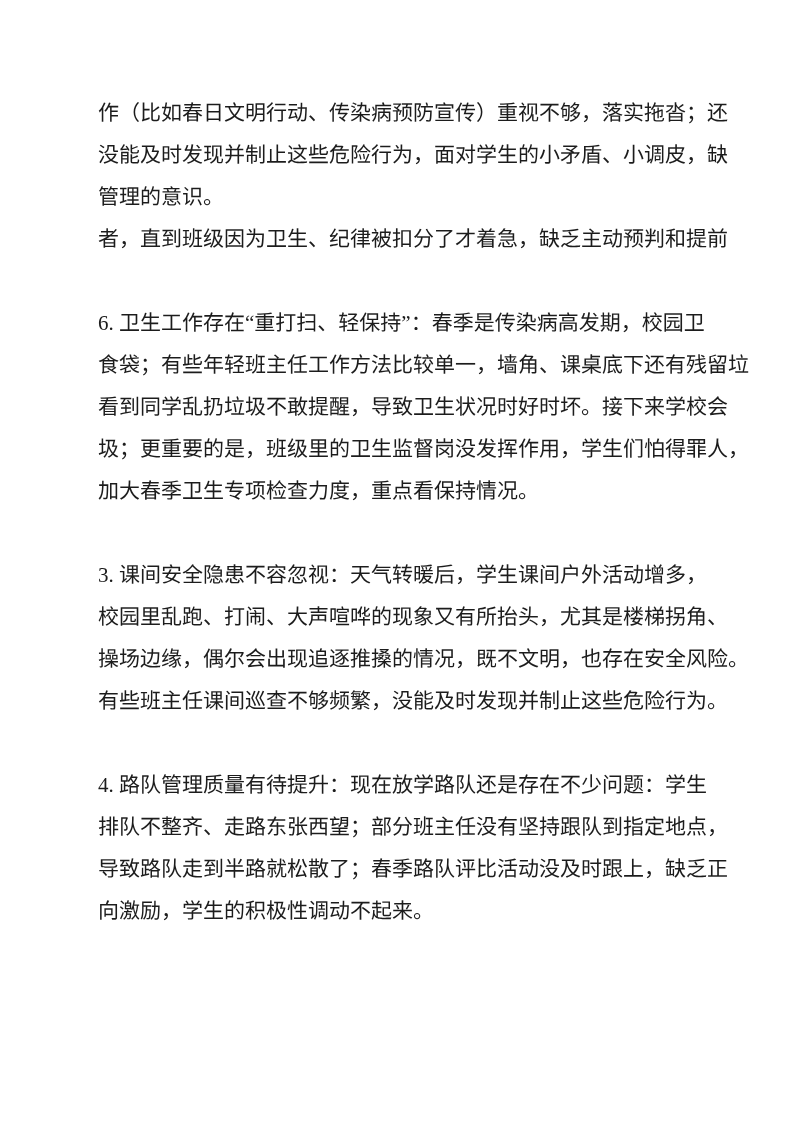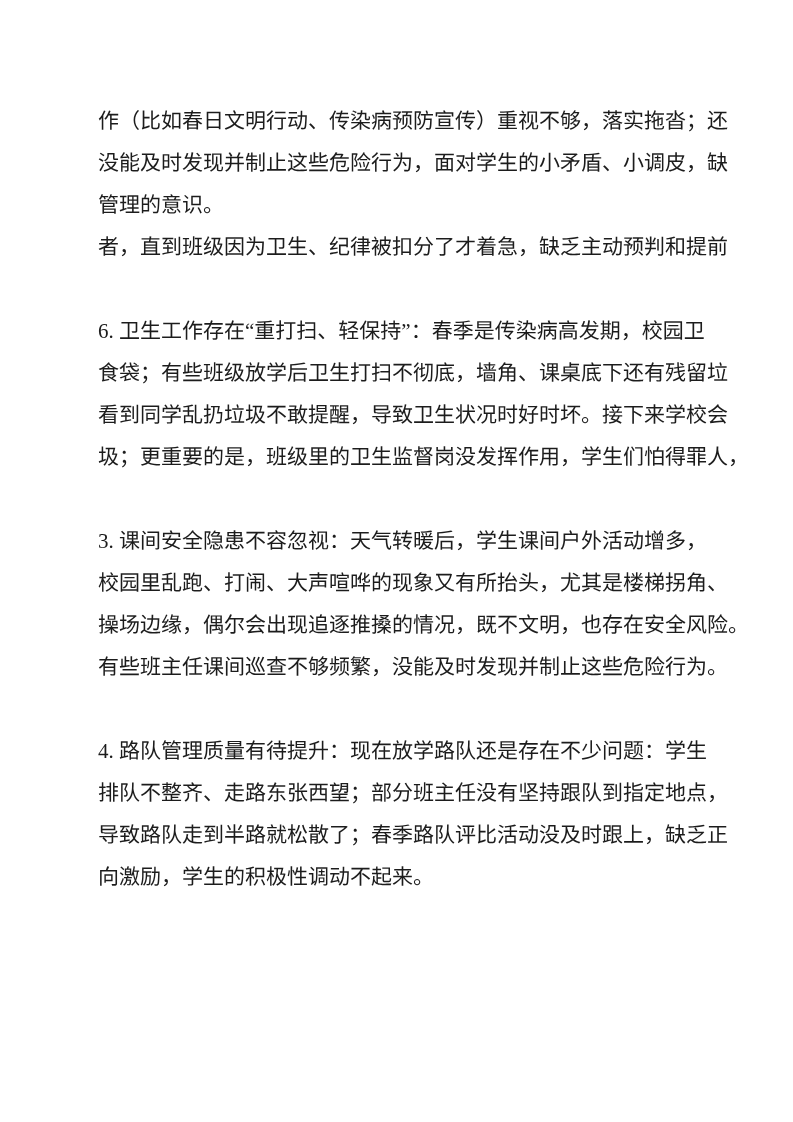--- a/index.html
+++ b/index.html
@@ -16,21 +16,21 @@
     width:793px;
     height:1122px;
     background:var(--page-bg);
     overflow:hidden;
     font-family:"Liberation Serif","DejaVu Serif",serif;
     color:var(--text-color);
   }
   .doc-body{
     position:absolute;
     left:98px;
-    top:100px;
+    top:92px;
     width:598px;
   }
   .para{
     margin:0 0 42px 0;
     padding:0;
     font-size:21px;
     line-height:42px;
   }
   .para:last-child{
     margin-bottom:0;
@@ -55,23 +55,24 @@
 
     <p class="para">
       <span class="line">作（比如春日文明行动、传染病预防宣传）重视不够，落实拖沓；还</span>
       <span class="line">没能及时发现并制止这些危险行为，面对学生的小矛盾、小调皮，缺</span>
       <span class="line last-line">管理的意识。</span>
       <span class="line">者，直到班级因为卫生、纪律被扣分了才着急，缺乏主动预判和提前</span>
     </p>
 
     <p class="para">
       <span class="line">6. 卫生工作存在“重打扫、轻保持”：春季是传染病高发期，校园卫</span>
-      <span class="line">食袋；有些班级放学后卫生打扫不彻底，墙角、课桌底下还有残留垃</span>
+      <span class="line">食袋；有些年轻班主任工作方法比较单一，墙角、课桌底下还有残留垃</span>
       <span class="line">看到同学乱扔垃圾不敢提醒，导致卫生状况时好时坏。接下来学校会</span>
       <span class="line">圾；更重要的是，班级里的卫生监督岗没发挥作用，学生们怕得罪人，</span>
+      <span class="line last-line">加大春季卫生专项检查力度，重点看保持情况。</span>
     </p>
 
     <p class="para">
       <span class="line">3. 课间安全隐患不容忽视：天气转暖后，学生课间户外活动增多，</span>
       <span class="line">校园里乱跑、打闹、大声喧哗的现象又有所抬头，尤其是楼梯拐角、</span>
       <span class="line">操场边缘，偶尔会出现追逐推搡的情况，既不文明，也存在安全风险。</span>
       <span class="line last-line">有些班主任课间巡查不够频繁，没能及时发现并制止这些危险行为。</span>
     </p>
 
     <p class="para">

